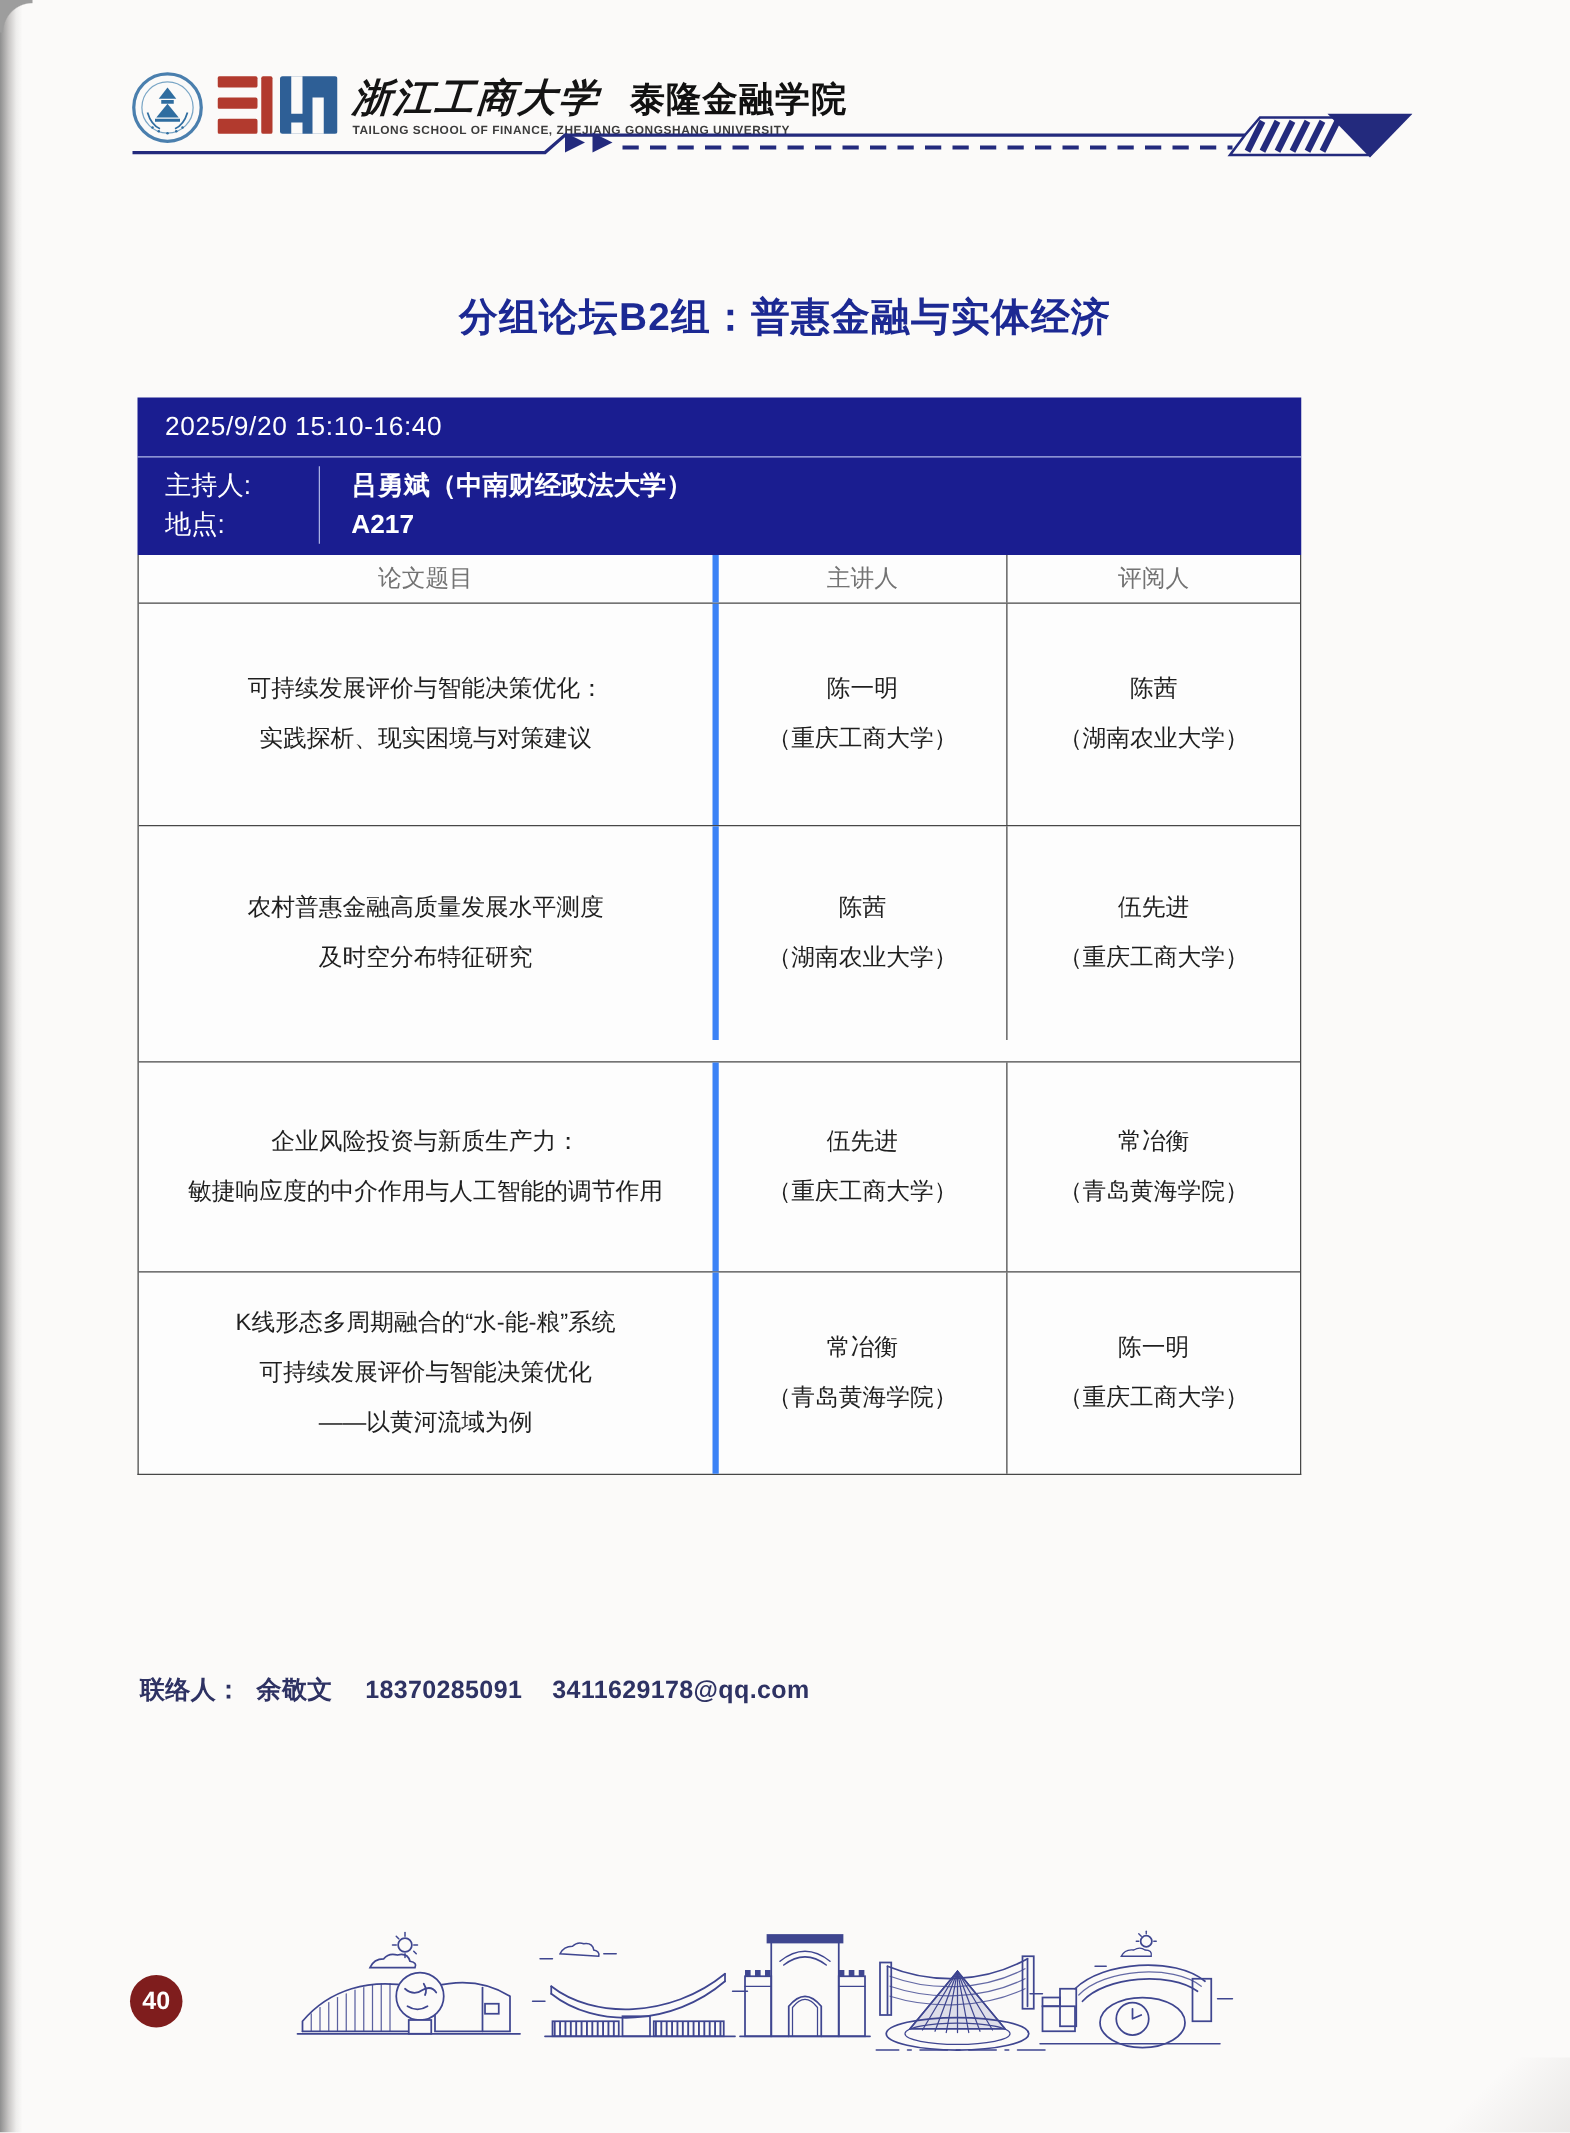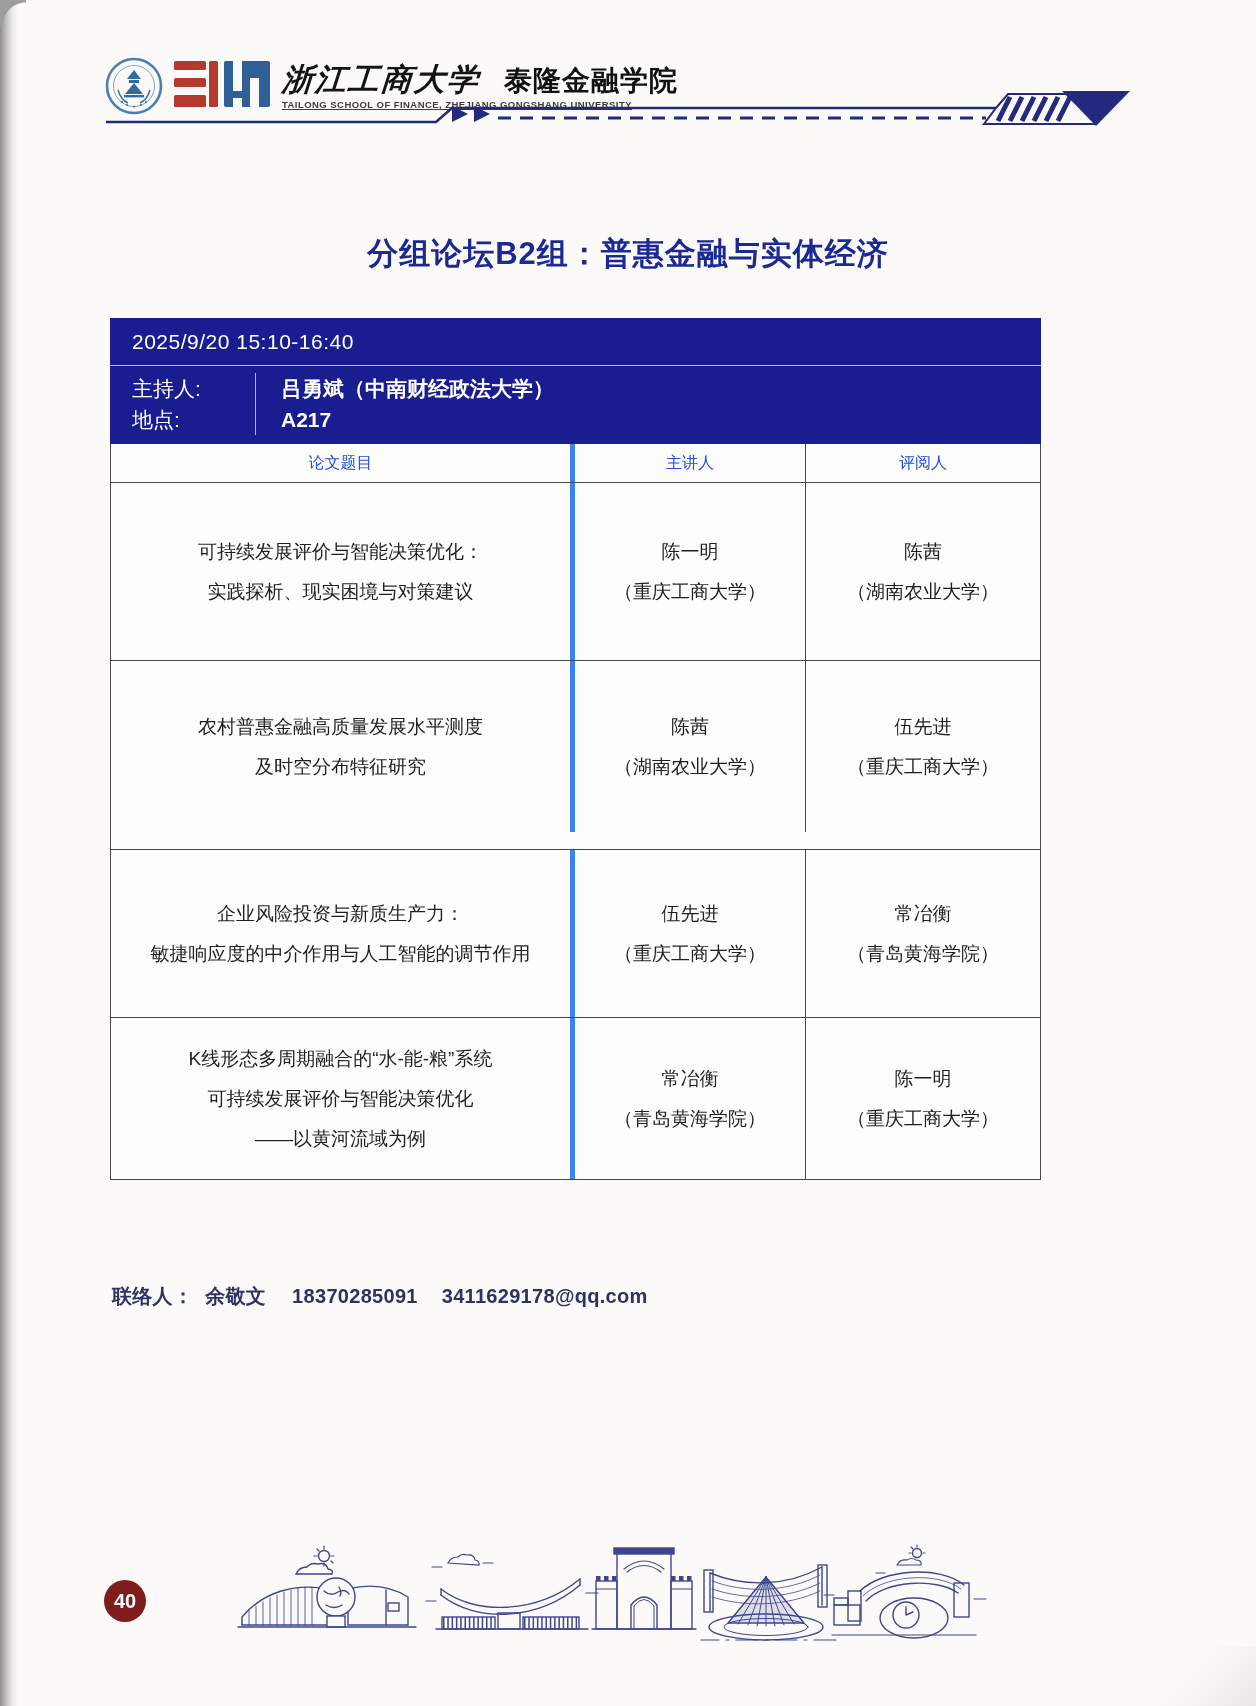--- a/index.html
+++ b/index.html
@@ -31,21 +31,21 @@
   
   .brand { position:absolute; left:104px; top:56px; display:flex; align-items:center; gap:10px; }
   .brand svg { display:block; }
   .brand-text { display:flex; flex-direction:column; justify-content:center; margin-left:2px; }
   .cn-line { white-space:nowrap; line-height:1.1; }
   .calli {
     font-family:"DejaVu Serif", serif; font-style:italic; font-weight:700;
     font-size:31px; color:#141414; letter-spacing:2px; display:inline-block; transform:skewX(-4deg);
   }
   .school { font-weight:800; font-size:28px; color:#111; letter-spacing:1px; margin-left:24px; }
-  .en-line { font-size:9.5px; font-weight:700; color:#3c3c3c; letter-spacing:.45px; margin-top:3px; white-space:nowrap;text-decoration:underline; }
+  .en-line { font-size:9.5px; font-weight:700; color:#3c3c3c; letter-spacing:.45px; margin-top:3px; white-space:nowrap; }
   .deco { position:absolute; left:100px; top:80px; }
 
   
   .page-title{
     position:absolute; top:233px; left:0; width:100%;
     text-align:center; font-size:31px; font-weight:800; letter-spacing:1px;
     color:#1c2993;
   }
 
   
@@ -58,29 +58,29 @@
   .info-values { flex:1; padding-left:25px;font-weight:bold; }
   .info-labels div, .info-values div { font-size:21px; line-height:31px; white-space:nowrap; }
 
   .ptable { border:1px solid #474747; border-top:none; background:#fdfdfd; }
   .trow { display:flex; border-top:1px solid #474747; }
   .trow:first-child { border-top:none; }
   .tcell { display:flex; flex-direction:column; justify-content:center; align-items:center; text-align:center; }
   .c1 { width:49.4%; }
   .c2 { width:25.3%; border-left:5px solid #3b82f6; }
   .c3 { width:25.3%; border-left:1px solid #474747; }
-  .thead-row { height:38px; font-size:16px; color:#1d4ed8; }
+  .thead-row { height:38px; font-size:19px; color:#737373; }
   .thead-row .tcell { justify-content:center; }
   .r1 { height:178px; } .r2 { height:172px; } .r3 { height:168px;margin-top:17px; } .r4 { height:162px; }
   .title-cell div { font-size:19px; line-height:40px; color:#1f1f1f; white-space:nowrap; }
   .person-cell div { font-size:19px; line-height:40px; color:#1f1f1f; white-space:nowrap; }
 
   
   .contact{
-    position:absolute; left:112px; top:1283px;
+    position:absolute; left:112px; top:1338px;
     font-size:20px; color:#2e3263; font-weight:600; letter-spacing:.3px;
     display:flex; align-items:baseline;
   }
   .contact .gap1{ margin-left:12px; } .contact .gap2{ margin-left:26px; } .contact .gap3{ margin-left:24px; }
 
   
   .page-badge{
     position:absolute; left:104px; top:1580px; width:42px; height:42px;
     background:#7f1d1d; border-radius:50%; color:#fff;
     font-size:20px; font-weight:700; display:flex; align-items:center; justify-content:center;text-align:center;

